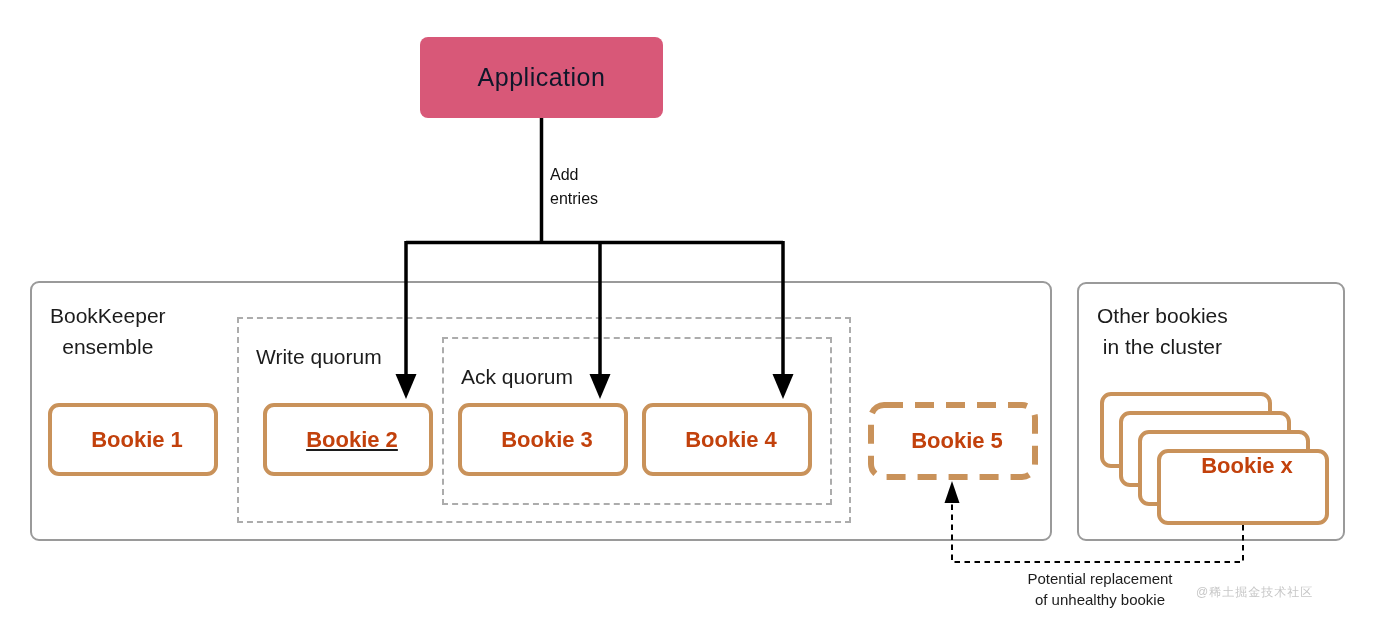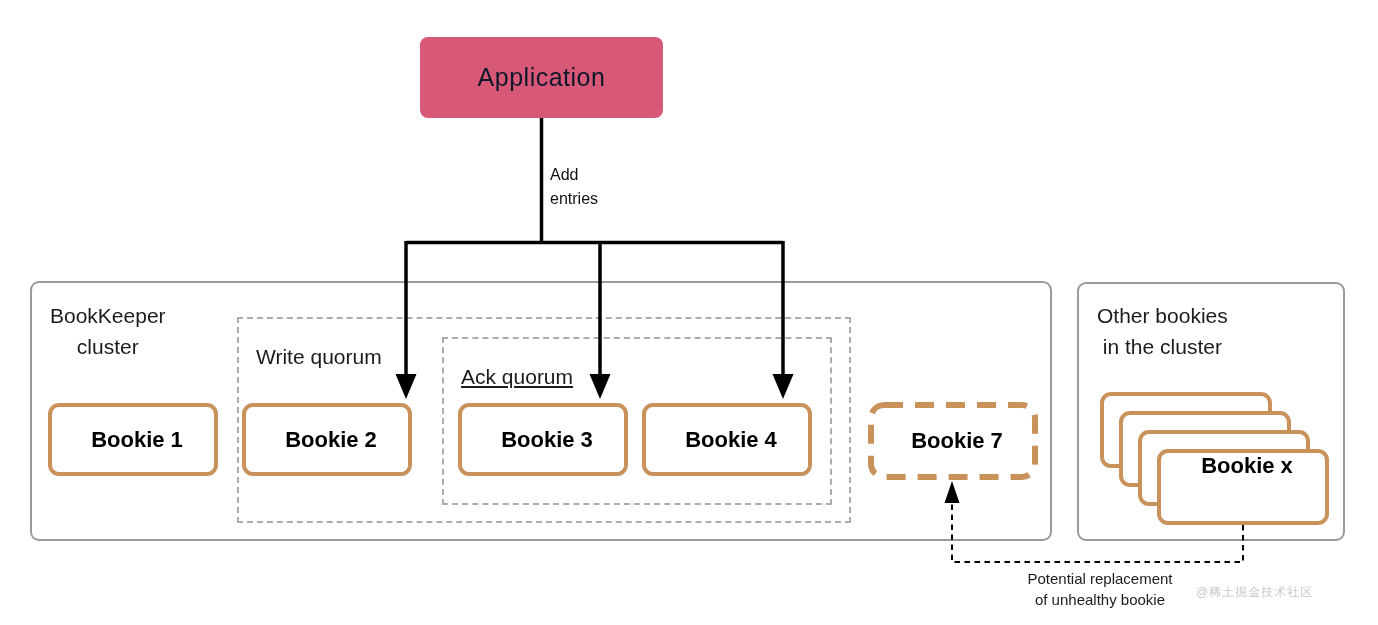--- a/index.html
+++ b/index.html
@@ -49,36 +49,36 @@
 
   
   .quorum-box {
     border: 2px dashed #acacac;
     box-sizing: border-box;
     background: transparent;
   }
   .write-quorum { left: 237px; top: 317px; width: 614px; height: 206px; }
   .ack-quorum   { left: 442px; top: 337px; width: 390px; height: 168px; }
   .write-quorum-title { left: 256px; top: 341px; font-size: 21px; }
-  .ack-quorum-title   { left: 461px; top: 361px; font-size: 21px; text-decoration: underline; }
+  .ack-quorum-title   { left: 461px; top: 361px; font-size: 21px; }
 
   
   .bookie {
     width: 170px; height: 73px;
     border: 4px solid #c9925a;
     border-radius: 11px;
     background: #ffffff;
     box-sizing: border-box;
     display: flex; align-items: center; justify-content: center;
   }
   .bookie-label {
-    color: #000000; font-size: 22px; font-weight: bold; margin-left: 8px;
+    color: #c2410c; font-size: 22px; font-weight: bold; margin-left: 8px;
   }
   .bookie1 { left: 48px;  top: 403px; }
-  .bookie2 { left: 242px; top: 403px; }
+  .bookie2 { left: 263px; top: 403px; text-decoration: underline; }
   .bookie3 { left: 458px; top: 403px; }
   .bookie4 { left: 642px; top: 403px; }
 
   
   .bookie5 {
     left: 868px; top: 402px; width: 170px; height: 78px;
     display: flex; align-items: center; justify-content: center;
   }
   .bookie5 svg.dash-rect { position: absolute; left: 0; top: 0; }
 
@@ -109,21 +109,21 @@
   .overlay { left: 0; top: 0; pointer-events: none; }
 </style>
 </head>
 <body>
 
 <div class="canvas">
 
   <div class="abs container-box ensemble-box"></div>
   <div class="abs box-title ensemble-title">
     <div>BookKeeper</div>
-    <div>cluster</div>
+    <div>ensemble</div>
   </div>
 
   <div class="abs quorum-box write-quorum"></div>
   <div class="abs box-title write-quorum-title">Write quorum</div>
 
   <div class="abs quorum-box ack-quorum"></div>
   <div class="abs box-title ack-quorum-title">Ack quorum</div>
 
   <div class="abs bookie bookie1">
     <span class="bookie-label">Bookie 1</span>
@@ -135,21 +135,21 @@
     <span class="bookie-label">Bookie 3</span>
   </div>
   <div class="abs bookie bookie4">
     <span class="bookie-label">Bookie 4</span>
   </div>
 
   <div class="abs bookie5">
     <svg class="dash-rect" width="170" height="78" viewBox="0 0 170 78">
       <rect x="3" y="3" width="164" height="72" rx="13" fill="#ffffff" stroke="#c9925a" stroke-width="6" stroke-dasharray="19 12"></rect>
     </svg>
-    <span class="bookie-label" style="position:relative">Bookie 7</span>
+    <span class="bookie-label" style="position:relative">Bookie 5</span>
   </div>
 
   <div class="abs container-box other-box"></div>
   <div class="abs box-title other-title">
     <div>Other bookies</div>
     <div>in the cluster</div>
   </div>
 
   <div class="abs stack-card card1"></div>
   <div class="abs stack-card card2"></div>

